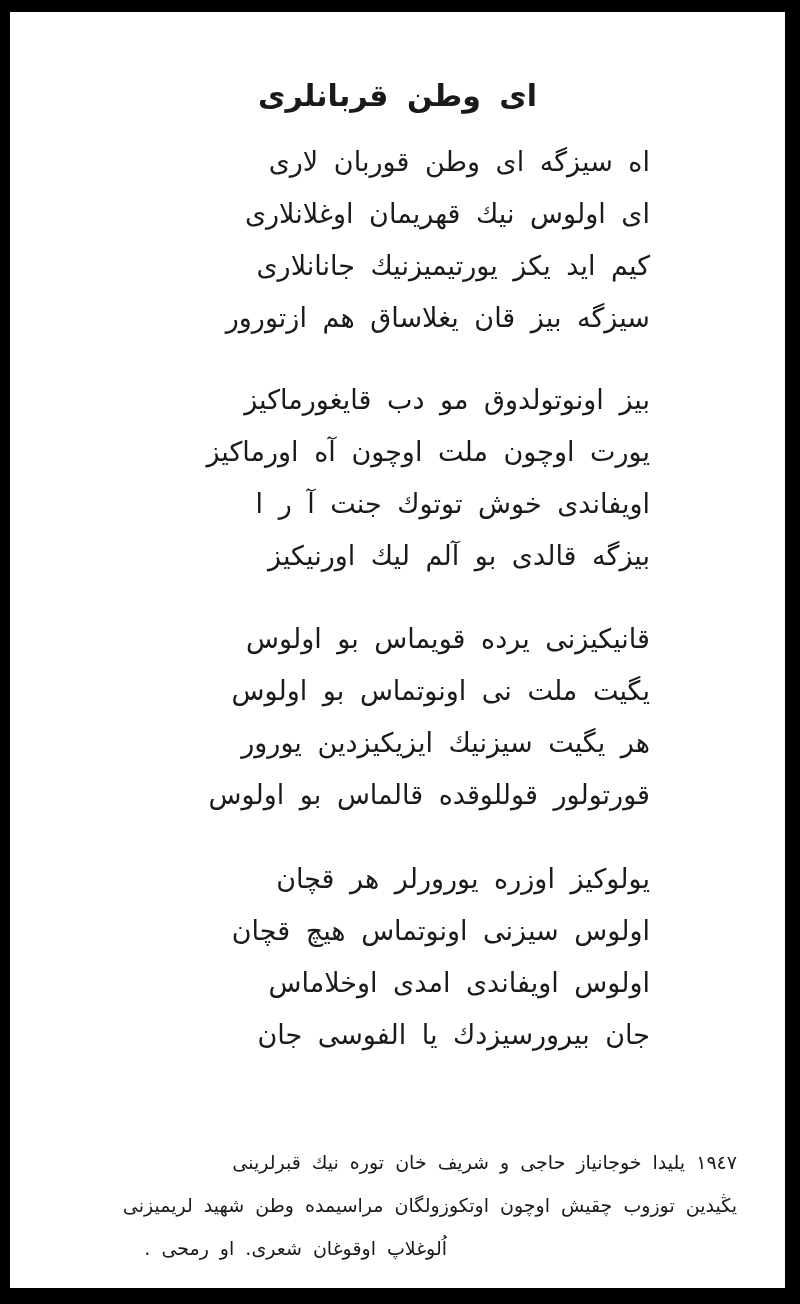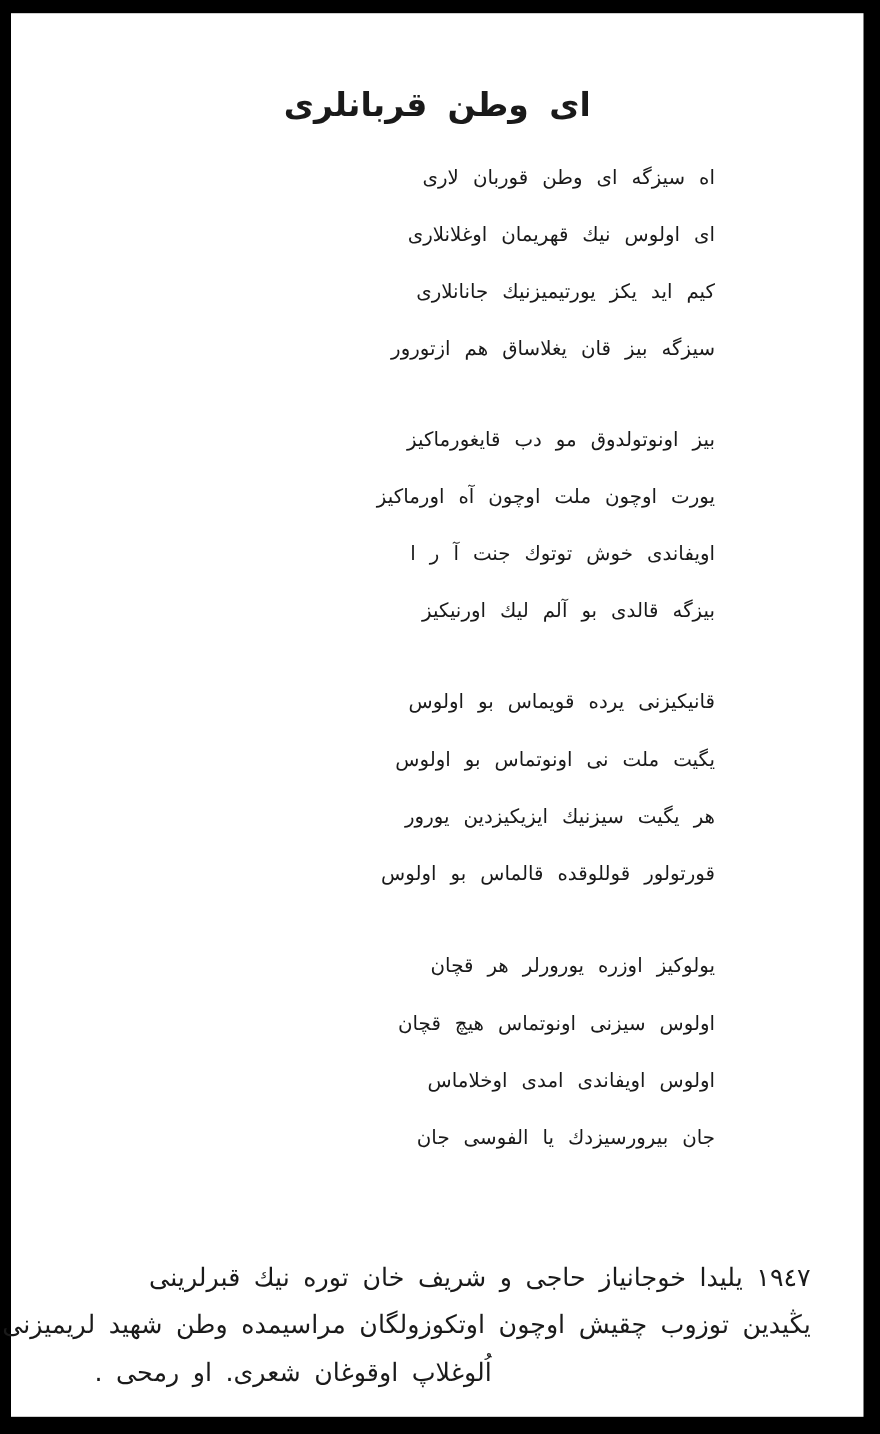--- a/index.html
+++ b/index.html
@@ -39,35 +39,35 @@
   .stanza {
     padding-right: 135px;
     padding-left: 110px;
     text-align: right;
   }
   .stanza-1 { margin-top: 18px; }
   .stanza-2 { margin-top: 30px; margin-left: 33px; }
   .stanza-3 { margin-top: 31px; padding-left: 43px; }
   .stanza-4 { margin-top: 32px; }
   .poem-line {
-    font-size: 18px;
+    font-size: 27px;
     line-height: 52px;
     white-space: nowrap;
     word-spacing: 7px;
     letter-spacing: 0.5px;
   }
   .footnote {
     direction: rtl;
     margin-top: 80px;
     padding-right: 48px;
     padding-left: 30px;
     text-align: right;
   }
   .footnote-line {
-    font-size: 23px;
+    font-size: 19px;
     line-height: 43px;
     word-spacing: 5px;
     white-space: nowrap;
   }
   .footnote-line-3 {
     margin-left: 0;
     margin-right: 290px;
   }
 </style>
 </head>

